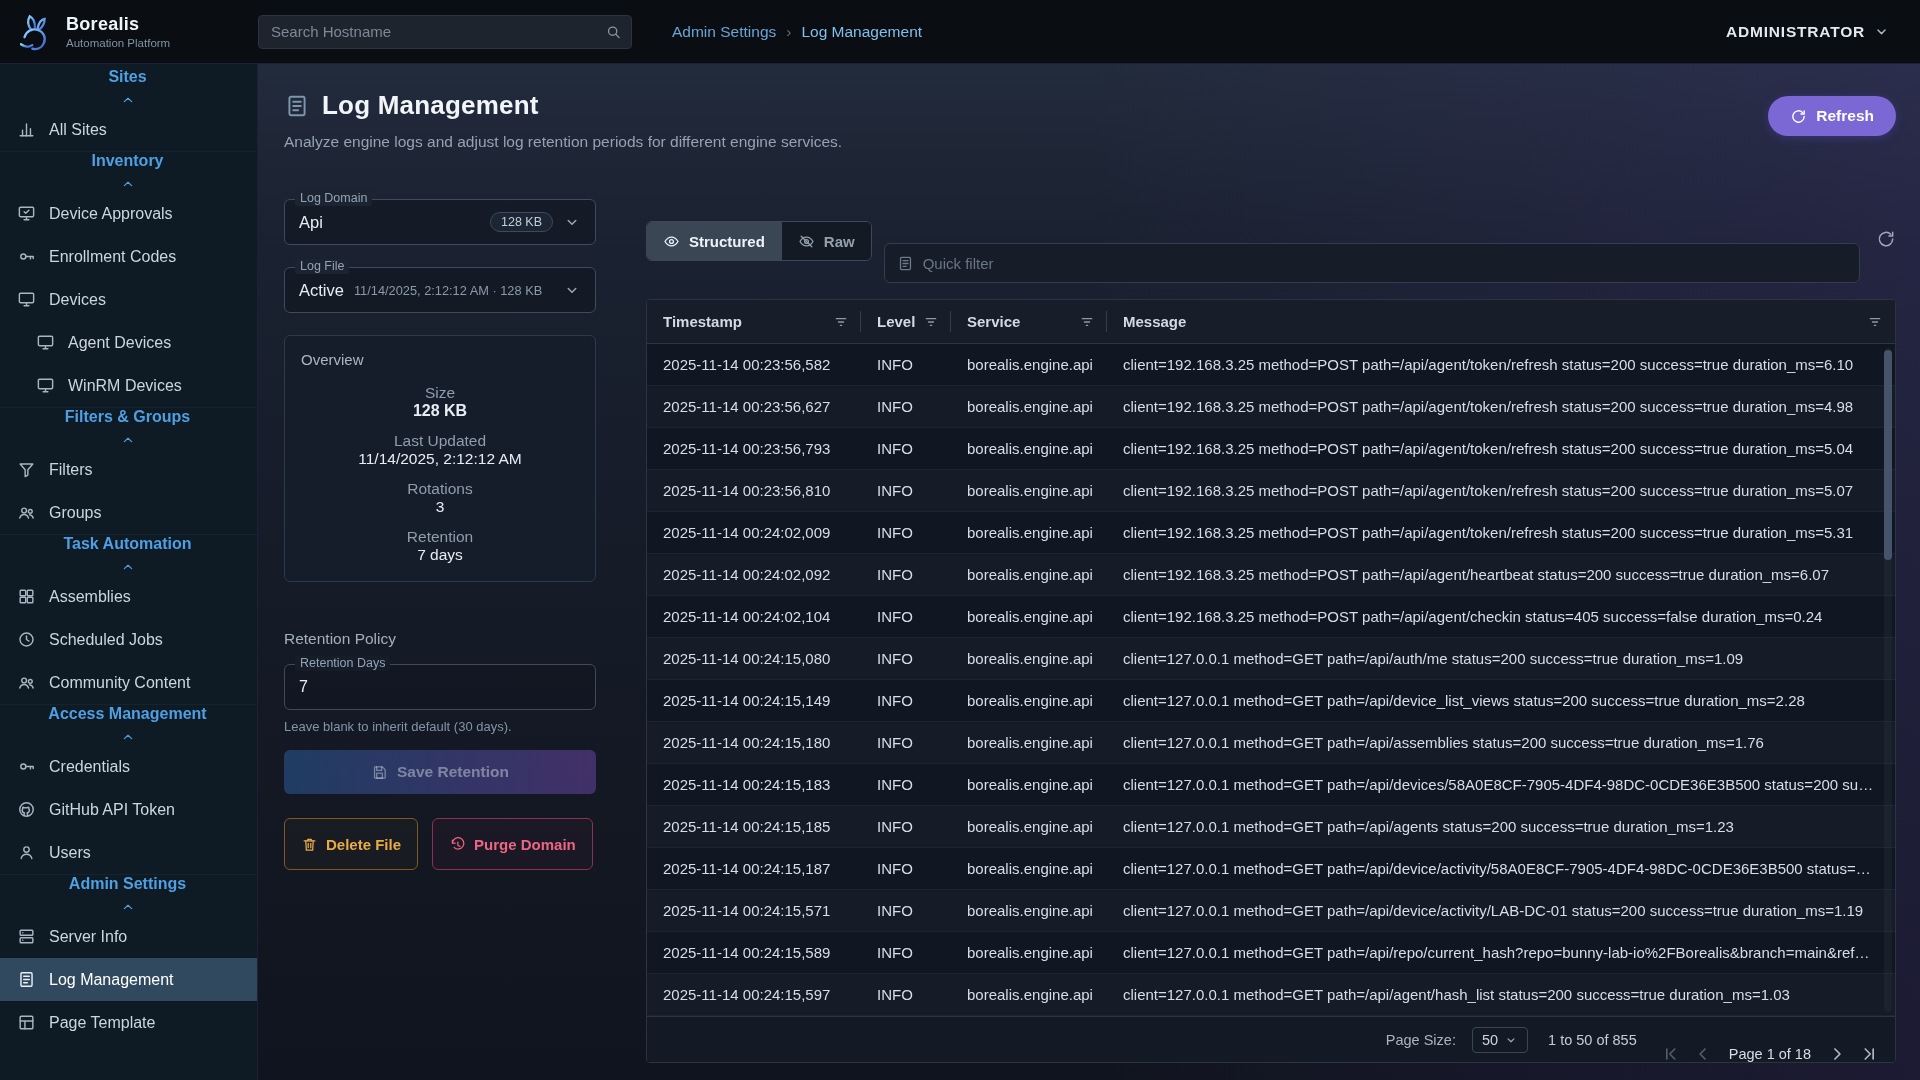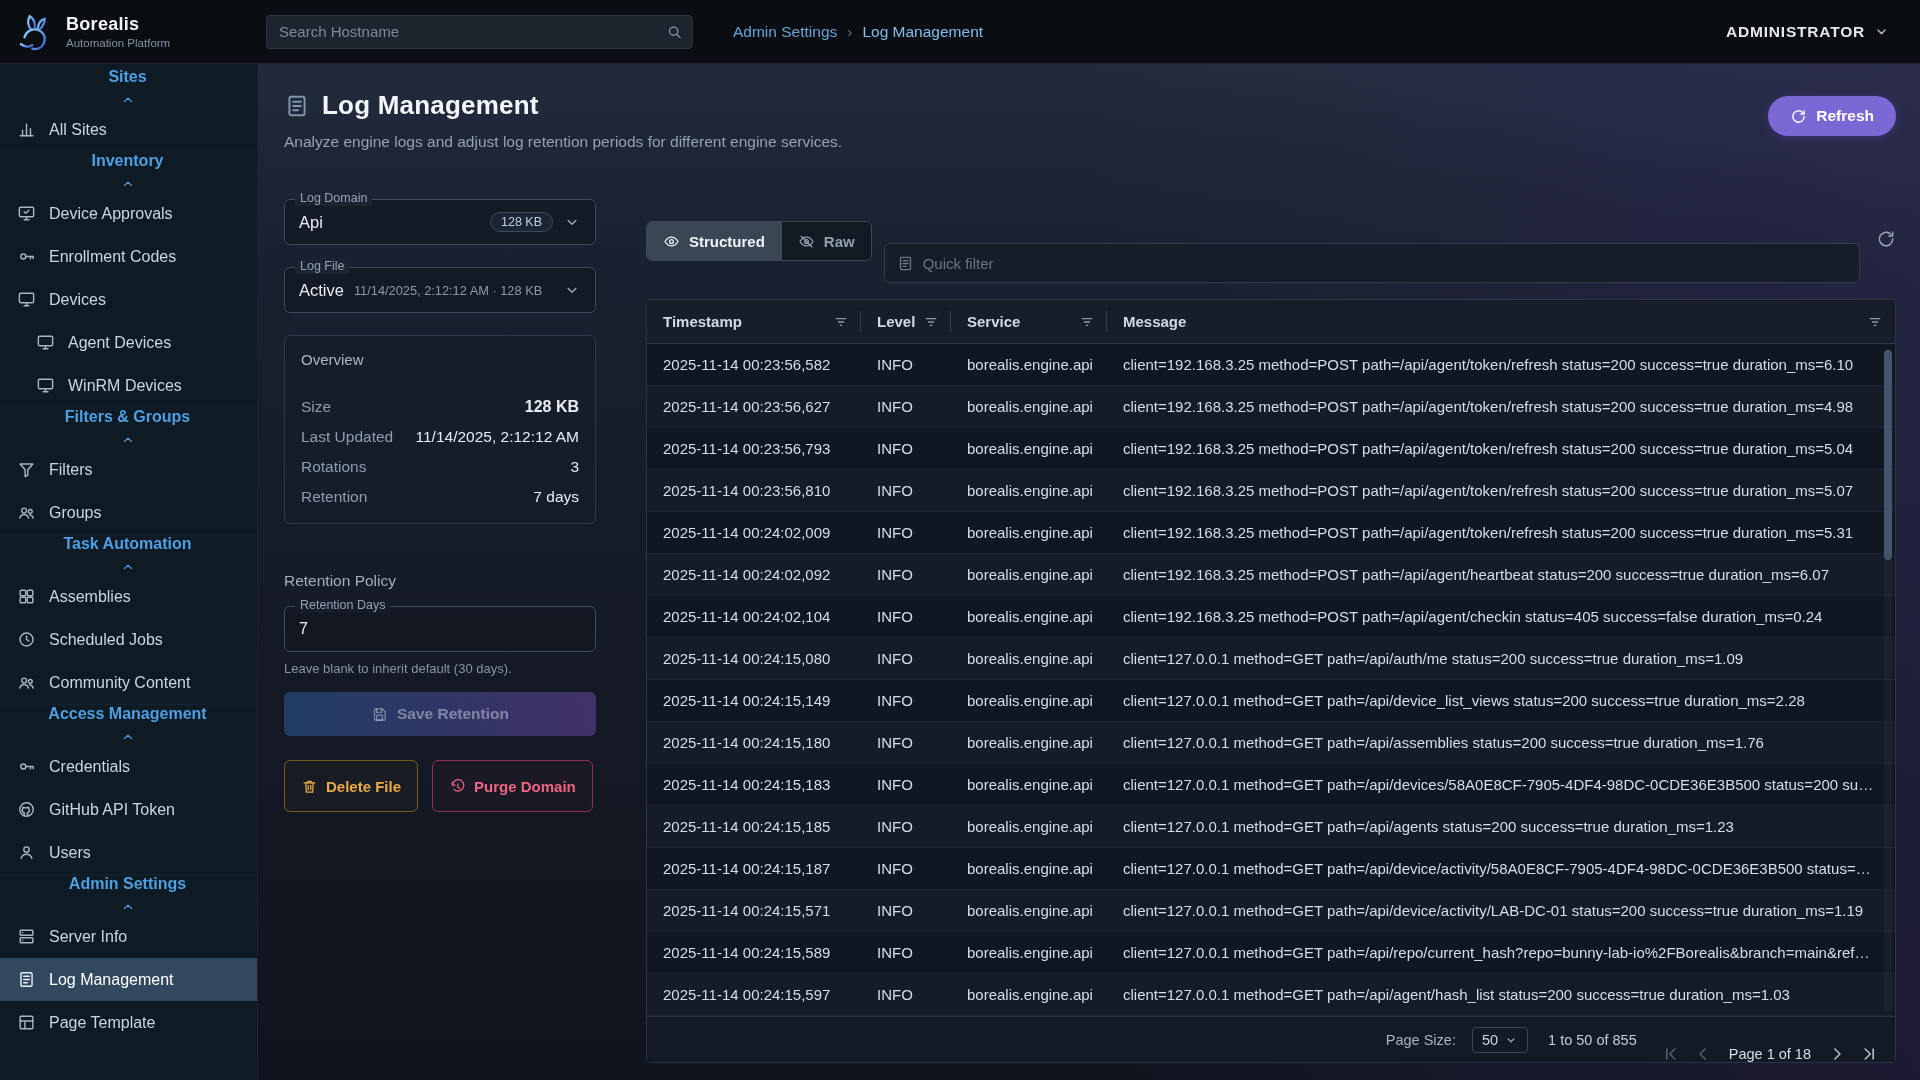--- a/index.html
+++ b/index.html
@@ -12,21 +12,21 @@
 
   
   .topbar { height:64px; background:#0a0d12; display:flex; align-items:center;
     border-bottom:1px solid #221c36; }
   .brand { width:258px; flex-shrink:0; display:flex; align-items:center; gap:10px;
     padding-left:14px; cursor:pointer; }
   .logo { width:42px; height:42px; }
   .logo svg { width:42px; height:42px; }
   .brand-title { font-size:18px; font-weight:700; color:#eef4f9; letter-spacing:.3px; }
   .brand-sub { font-size:11.5px; color:#7e93a4; margin-top:2px; }
-  .searchbox { position:relative; width:427px; height:34px; margin-left:8px; }
+  .searchbox { position:relative; width:374px; height:34px; }
   .search-input { width:100%; height:100%; background:#1d242e; border:1px solid #2a333e;
     border-radius:4px; color:#d5dde6; padding:0 36px 0 12px; font-size:15px; outline:none; }
   .search-input::placeholder { color:#7d8997; }
   .search-ico { position:absolute; right:10px; top:50%; transform:translateY(-50%);
     color:#8a96a4; font-size:17px; }
   .breadcrumb { display:flex; align-items:center; gap:10px; margin-left:40px; font-size:15.5px; }
   .bc-link { cursor:pointer; }
   .bc1 { color:#6ba3d6; }
   .bc2 { color:#83bfec; }
   .bc-sep { color:#66707c; }
@@ -81,23 +81,23 @@
   .field-value { font-size:16.5px; color:#e9eef4; white-space:nowrap; }
   .badge { margin-left:auto; font-size:12.5px; color:#c3cedb; border:1px solid #3c4a5b;
     background:#1b2533; padding:2px 10px; border-radius:11px; white-space:nowrap; }
   .field .caret { color:#9aa7b6; font-size:18px; }
   .field-meta { font-size:12.8px; color:#8b99a9; white-space:nowrap; overflow:hidden;
     text-overflow:ellipsis; flex:1; }
   .ml-auto { margin-left:auto; }
 
   .card { border:1px solid #2c3a4b; background:#151d2a; border-radius:6px;
     padding:15px 16px 11px; margin-bottom:48px; }
-  .card-title { color:#a9b6c4; font-size:15px; margin-bottom:24px; }
+  .card-title { color:#a9b6c4; font-size:15px; margin-bottom:10px; }
   .ov-row { display:flex; justify-content:space-between; align-items:center;
-    padding:6px 0; font-size:15.5px; }
+    padding:6px 0; font-size:15.5px;flex-direction:column; }
   .ov-label { color:#8f9dac; }
   .ov-value { color:#e8edf3; }
   .ov-value.bold { font-weight:700; font-size:16px; }
 
   .ret-head { color:#a3b0be; font-size:15.5px; margin-bottom:16px; }
   .ret-field { height:46px; margin-bottom:9px; background:rgba(15,21,30,0.45); cursor:text; }
   .ret-input { background:transparent; border:none; outline:none; color:#e9eef4;
     font-size:16px; width:100%; }
   .hint { font-size:13px; color:#8494a4; margin-bottom:16px; }
   .save-btn { width:100%; height:44px; border:none; border-radius:6px;

